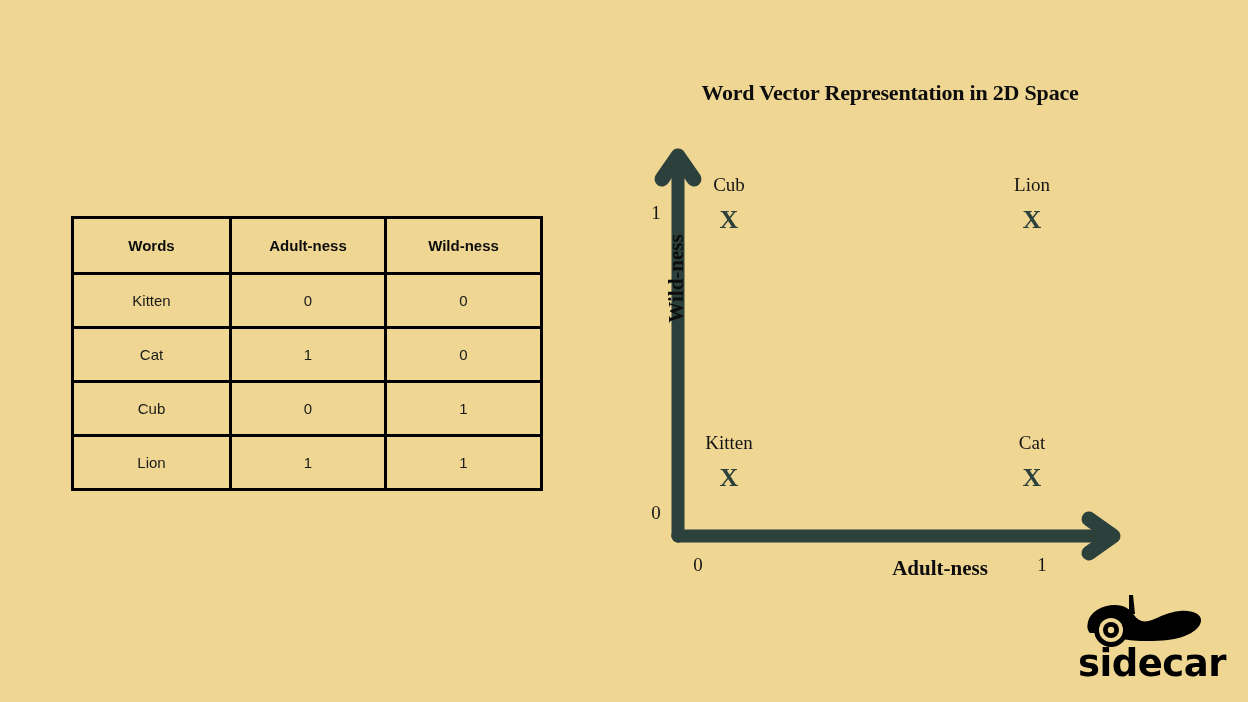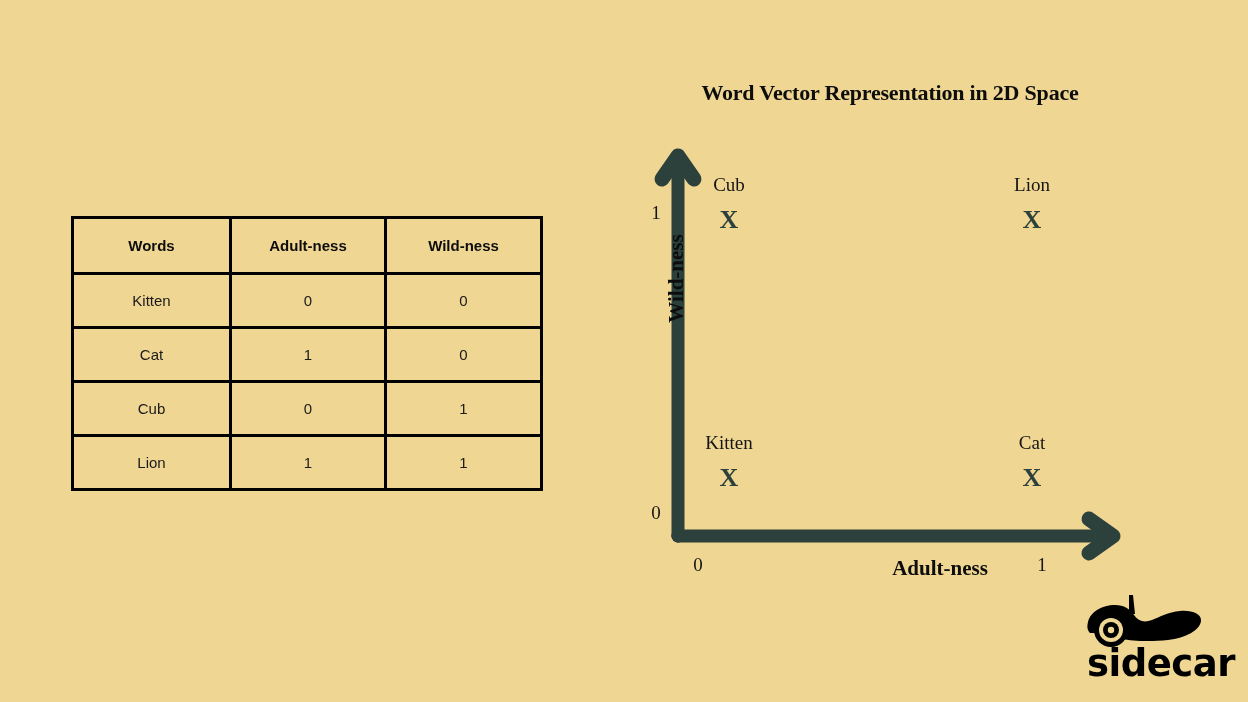--- a/index.html
+++ b/index.html
@@ -190,21 +190,20 @@
     position: absolute;
     left: 0px;
     top: 50px;
     width: 160px;
     text-align: center;
     font-size: 37px;
     font-weight: bold;
     color: #000000;
     letter-spacing: -0.5px;
     font-family: "DejaVu Sans", sans-serif;
-    margin-left: 9px;
   }
 </style>
 </head>
 <body>
 
 <div id="slide">
 
   <div id="vector-table-wrap">
     <table class="vector-table">
       <colgroup>

